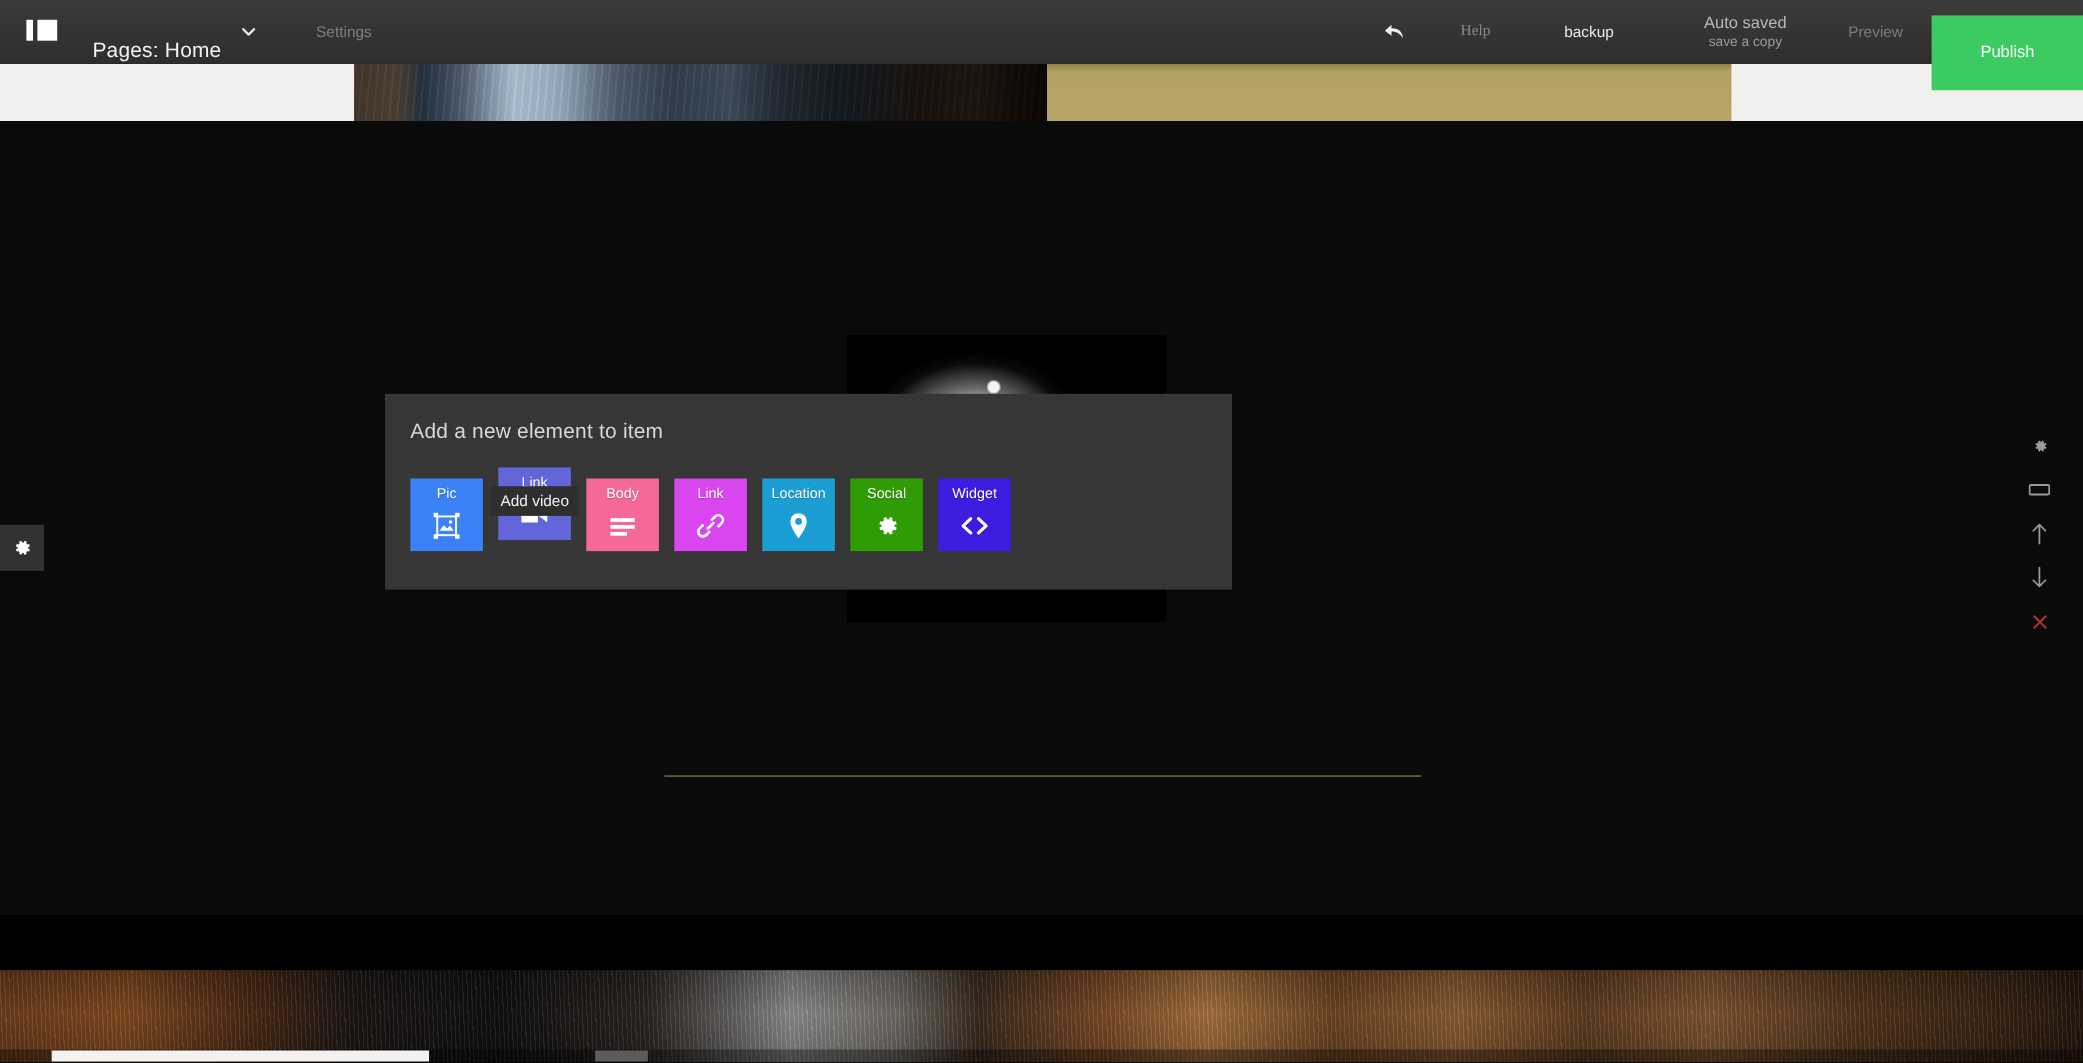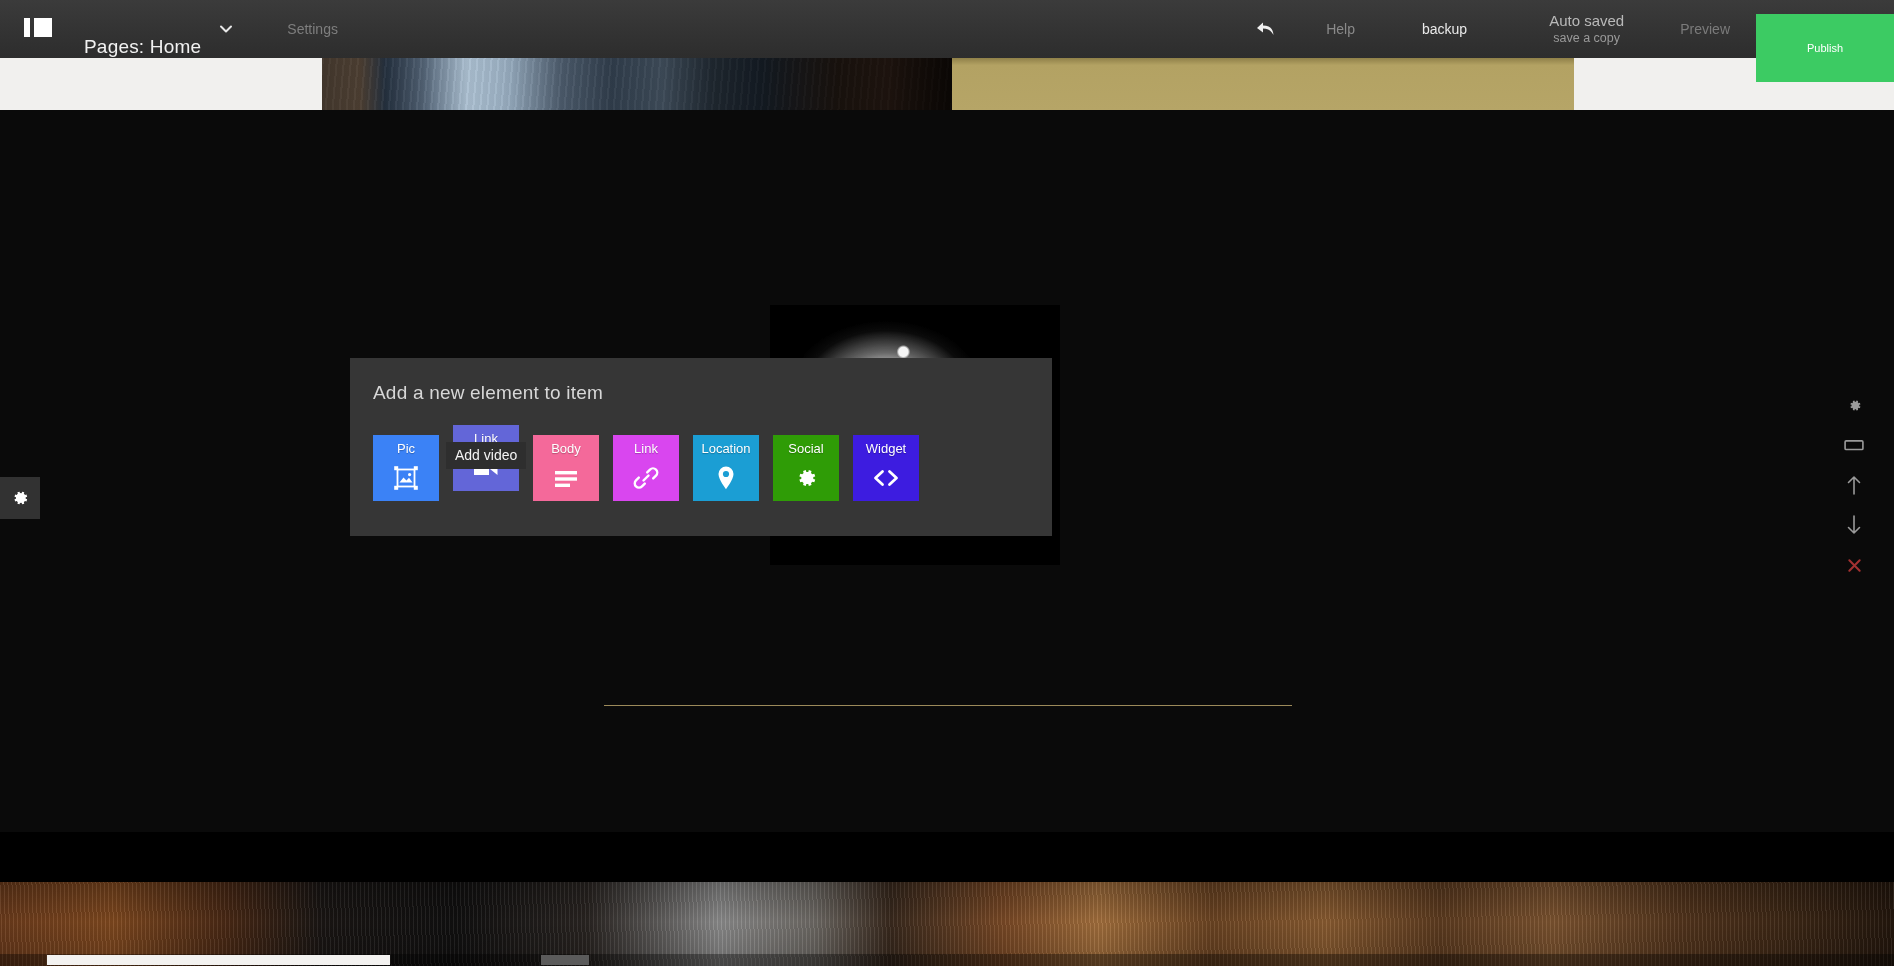--- a/index.html
+++ b/index.html
@@ -33,32 +33,32 @@
   }
   .tb-caret {
     margin-left: 16px; color: #e8e8e8; cursor: pointer; display: inline-flex; align-items: center;
   }
   .tb-settings {
     color: #7e7e7e; font-size: 14px; margin-left: 52px; cursor: pointer; white-space: nowrap;
   }
   .tb-spacer { flex: 1 1 auto; }
 
   .tb-undo { color:#f0f0f0; cursor:pointer; display:flex; align-items:center; justify-content:center; width:46px; }
-  .tb-help { color: #8a8a8a; font-size: 14px; cursor: pointer; margin-left: 38px; white-space: nowrap; }
+  .tb-help { color: #8a8a8a; font-size: 14px; cursor: pointer; margin-left: 38px; white-space: nowrap; font-family: Liberation Serif, serif; }
   .tb-backup { color: #e9e9e9; font-size: 14px; cursor: pointer; margin-left: 67px; white-space: nowrap; }
   .tb-autosave {
     margin-left: 82px; text-align: center; line-height: 1.25; cursor: pointer; white-space: nowrap;
   }
   .tb-autosave .l1 { display: block; color: #b9b9b9; font-size: 15px; }
   .tb-autosave .l2 { display: block; color: #9a9a9a; font-size: 12.5px; text-align: center; }
   .tb-preview { color: #7b7b7b; font-size: 14px; cursor: pointer; margin-left: 56px; white-space: nowrap; }
   .tb-publish {
     width: 138px; height: 68px; background: #3ccb63; color: #fff;
     display: flex; align-items: center; justify-content: center;
-    font-size: 11px; cursor: pointer; margin-left: 26px; margin-top: 37px;
+    font-size: 15px; cursor: pointer; margin-left: 26px; margin-top: 37px;
   }
 
   
   .canvas { position: absolute; top: 58px; left: 0; width: 1894px; height: 908px; background: #0a0a0a; overflow: hidden; }
 
   
   .strip { position: absolute; top: 0; left: 0; width: 1894px; height: 52px; background: #f1f0ee; }
   .strip-photo {
     position: absolute; top: 0; left: 322px; width: 630px; height: 52px;
     background:
@@ -157,21 +157,21 @@
     display: flex; flex-direction: column; align-items: center; z-index: 40;
   }
   .rt-btn {
     width: 44px; height: 46px; display: flex; align-items: center; justify-content: center;
     cursor: pointer; color: #9a9a9a;
   }
   .rt-btn.danger { color: #a33131; }
 
   
   .modal {
-    position: absolute; top: 358px; left: 350px; width: 702px; height: 178px;
+    position: absolute; top: 358px; left: 350px; width: 770px; height: 178px;
     background: #363636; z-index: 50;
   }
   .modal-title {
     color: #d7d7d7; font-size: 19px; font-weight: 300;
     padding: 24px 0 0 23px; letter-spacing: .2px;
   }
   .tile-row {
     position: absolute; top: 77px; left: 23px;
     display: flex; align-items: flex-start;
   }

